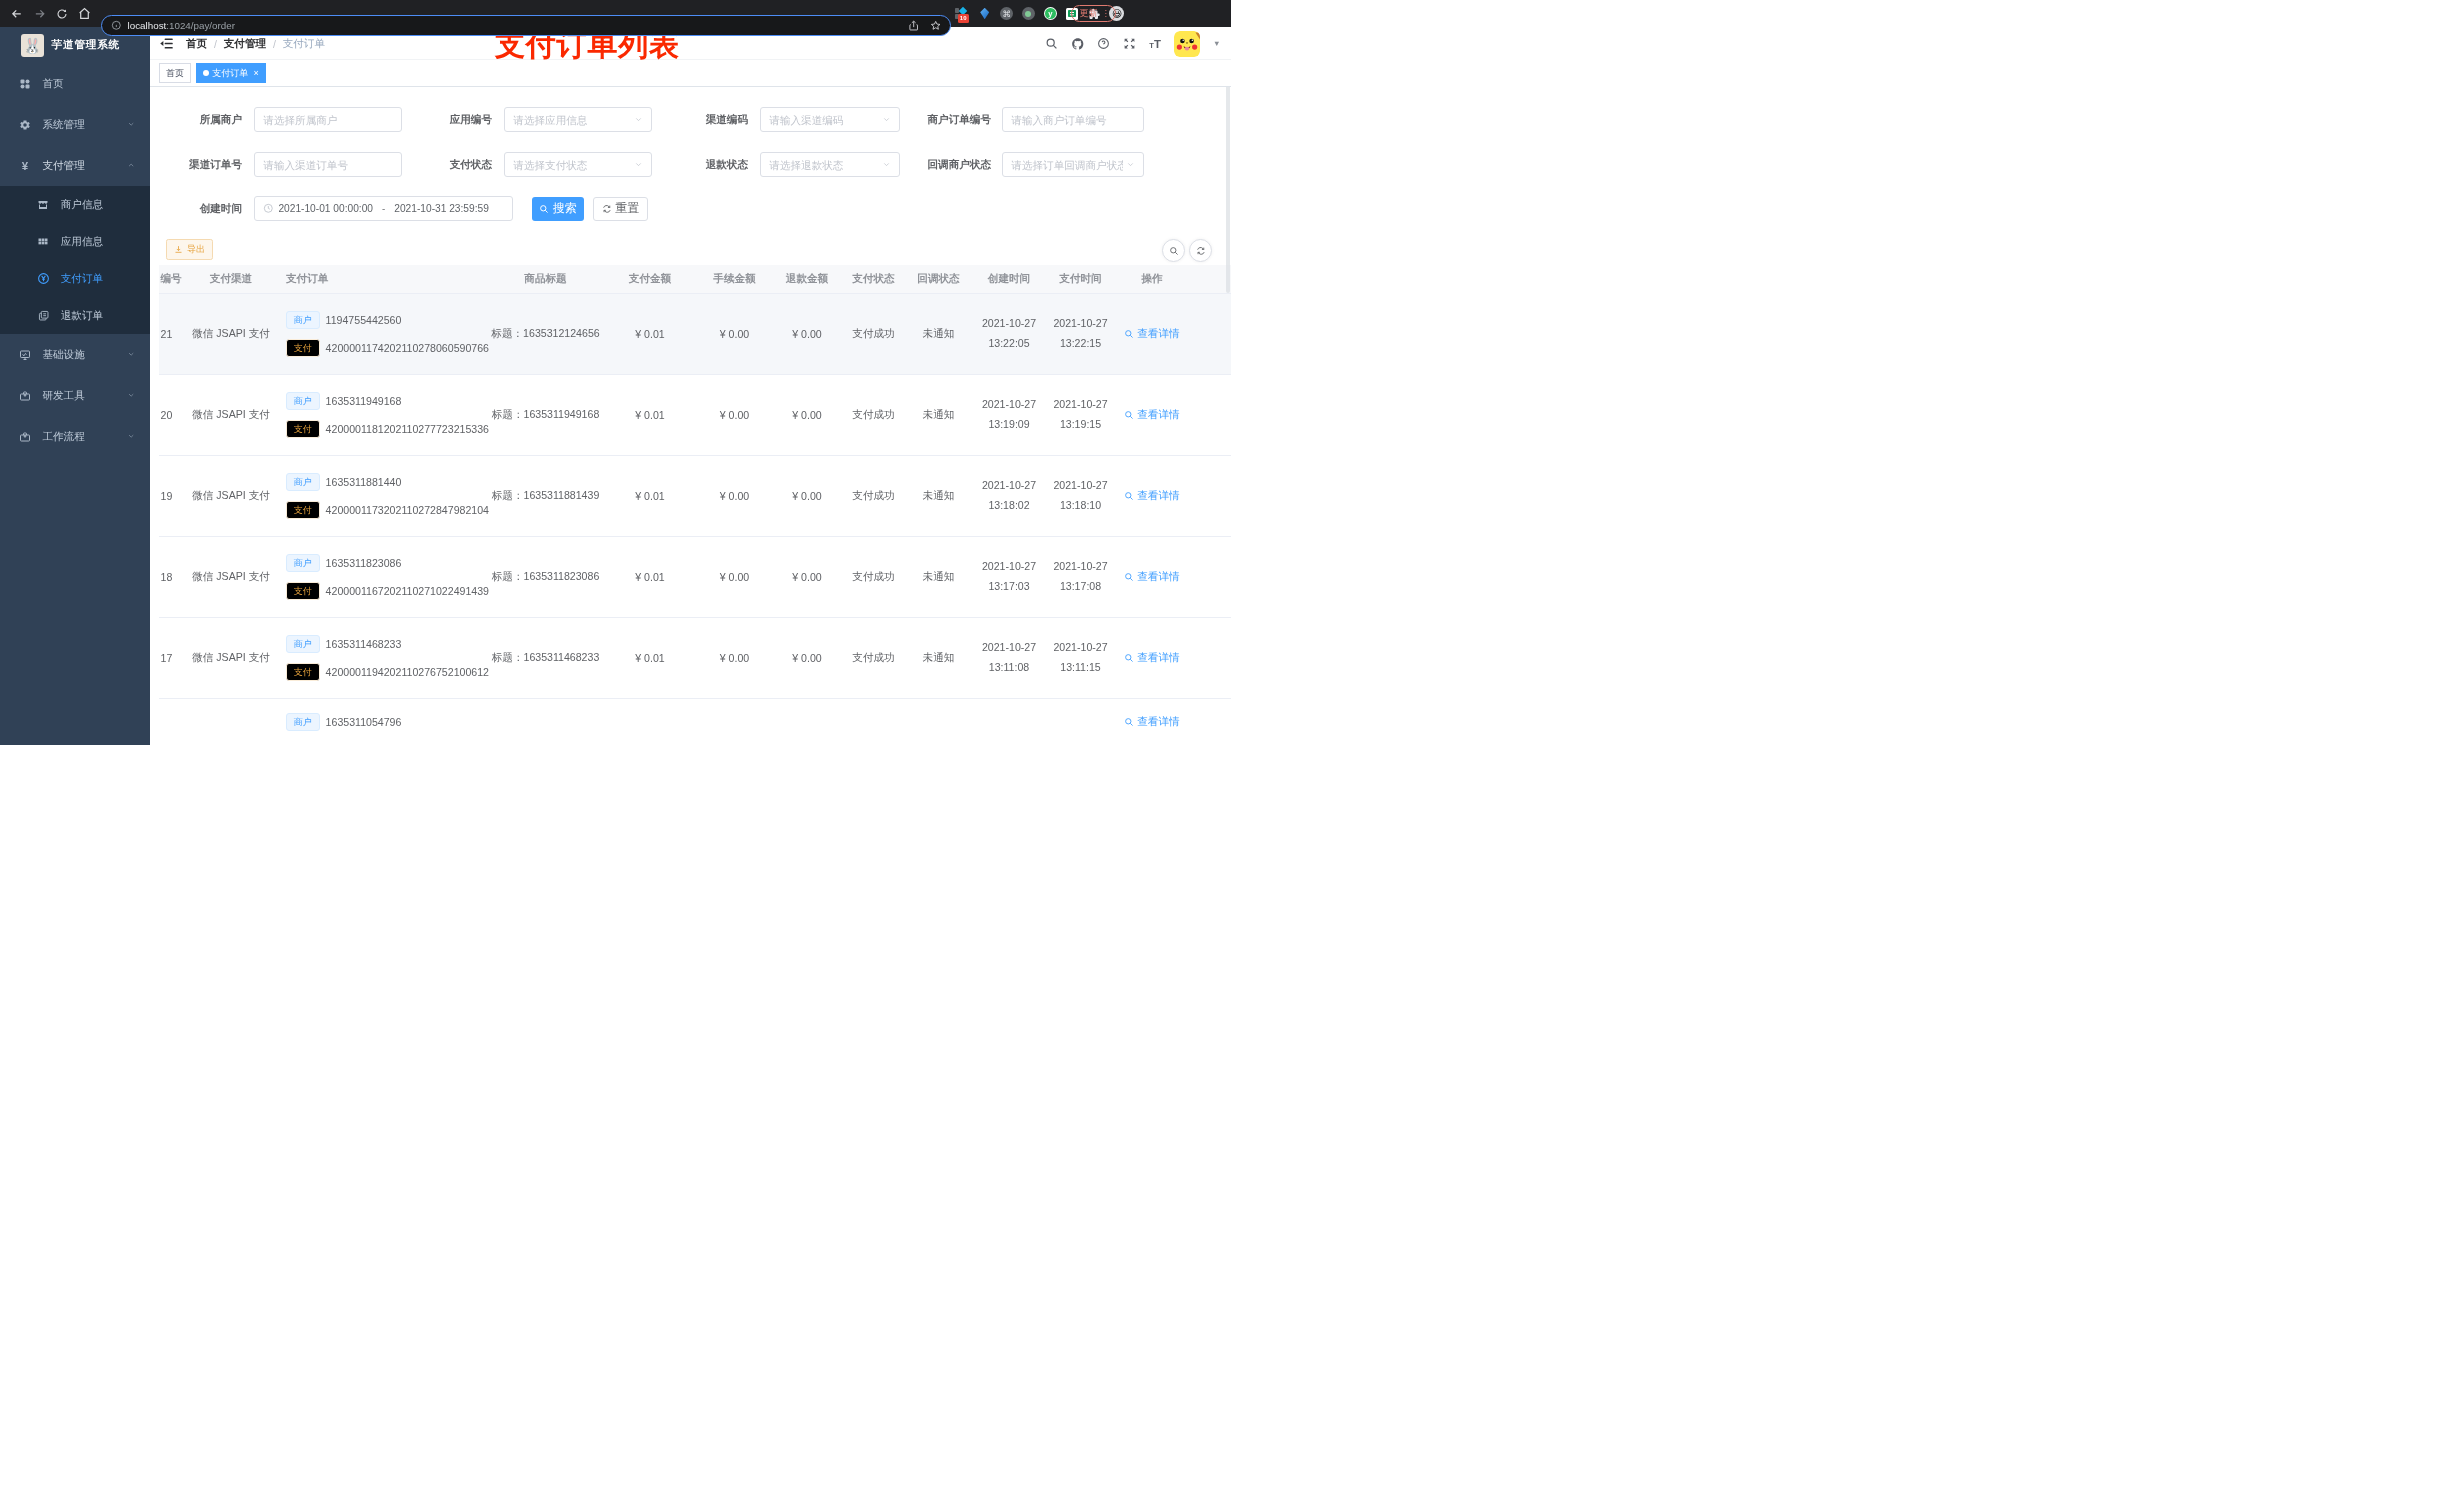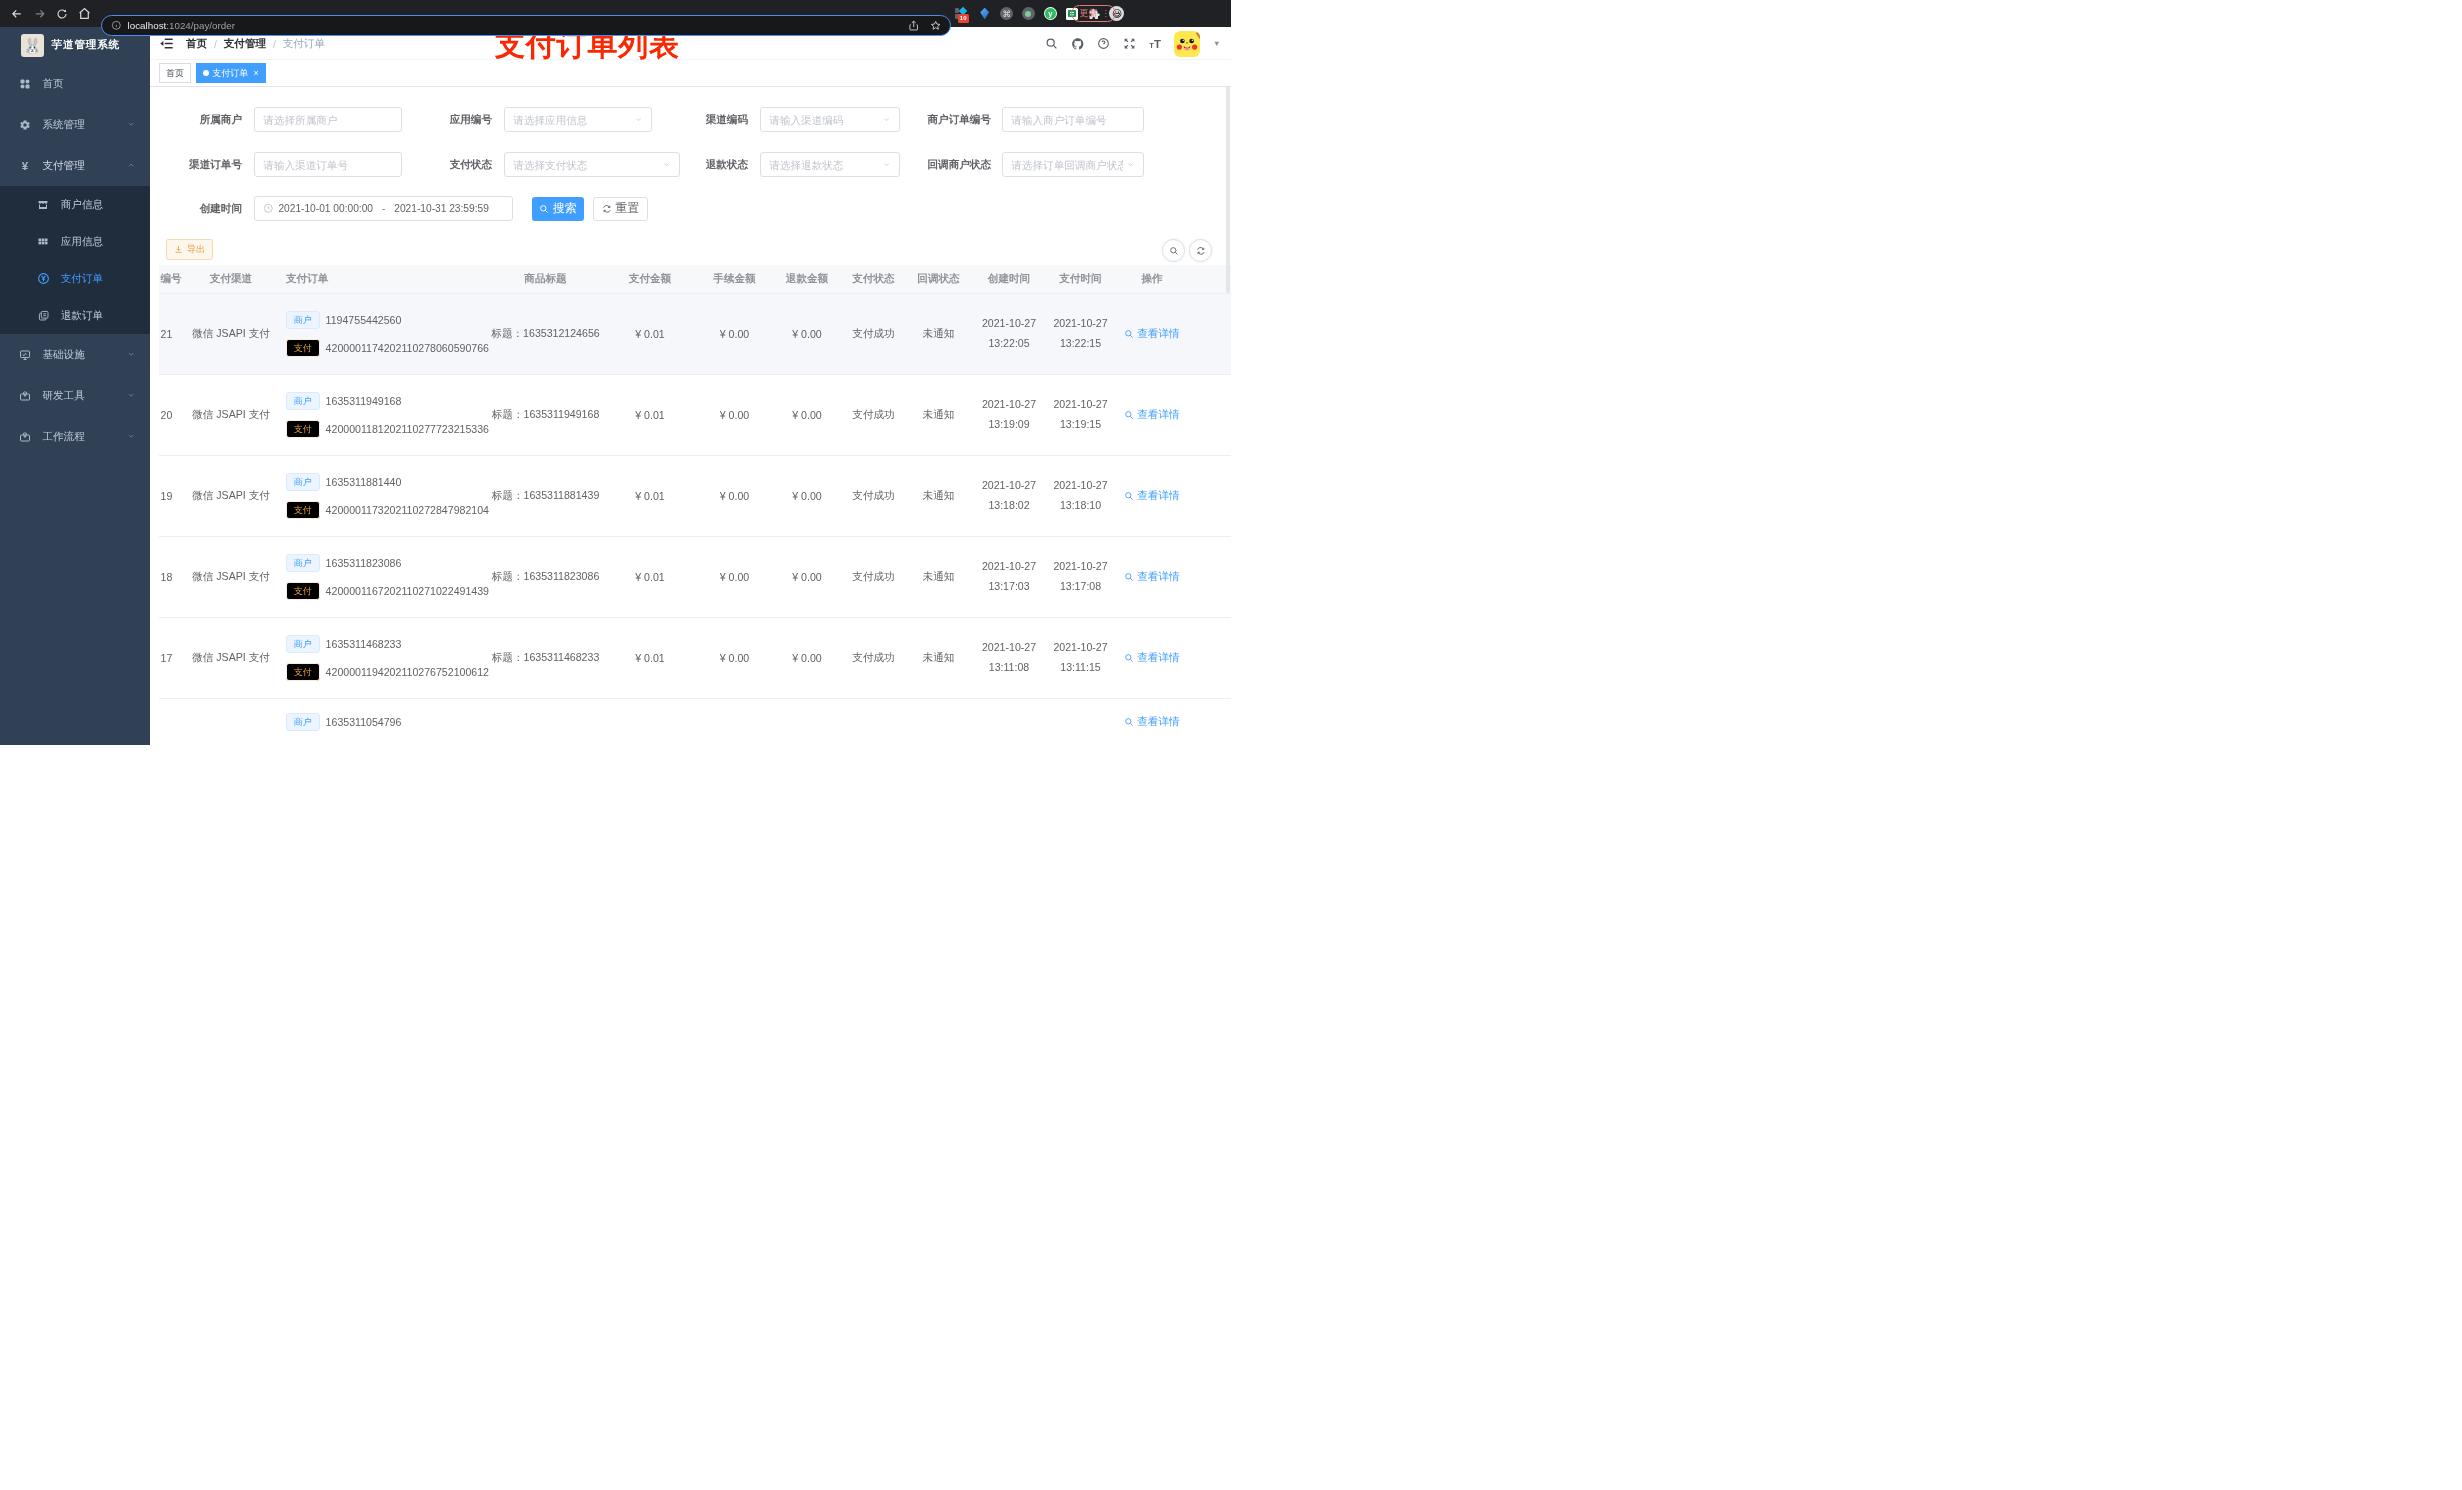--- a/index.html
+++ b/index.html
@@ -447,21 +447,21 @@
       <label class="f-label wide" style="left:697px;top:19px">商户订单编号</label>
       <div class="ctrl" style="left:852px;top:19px;width:142px">
         <input placeholder="请输入商户订单编号" style="">
       </div>
 
       <label class="f-label" style="left:-6px;top:64px">渠道订单号</label>
       <div class="ctrl" style="left:104px;top:64px;width:148px">
         <input placeholder="请输入渠道订单号" style="">
       </div>
       <label class="f-label" style="left:244px;top:64px">支付状态</label>
-      <div class="ctrl" style="left:354px;top:64px;width:176px">
+      <div class="ctrl" style="left:354px;top:64px;width:148px">
         <input placeholder="请选择支付状态" style="">
         <span class="chev-d">
             <svg width="9" height="9" viewBox="0 0 24 24" fill="none" stroke="currentColor" stroke-width="2">
               <path d="M6 9l6 6 6-6"></path>
             </svg>
           </span>
       </div>
       <label class="f-label" style="left:500px;top:64px">退款状态</label>
       <div class="ctrl" style="left:610px;top:64px;width:140px">
         <input placeholder="请选择退款状态" style="">

